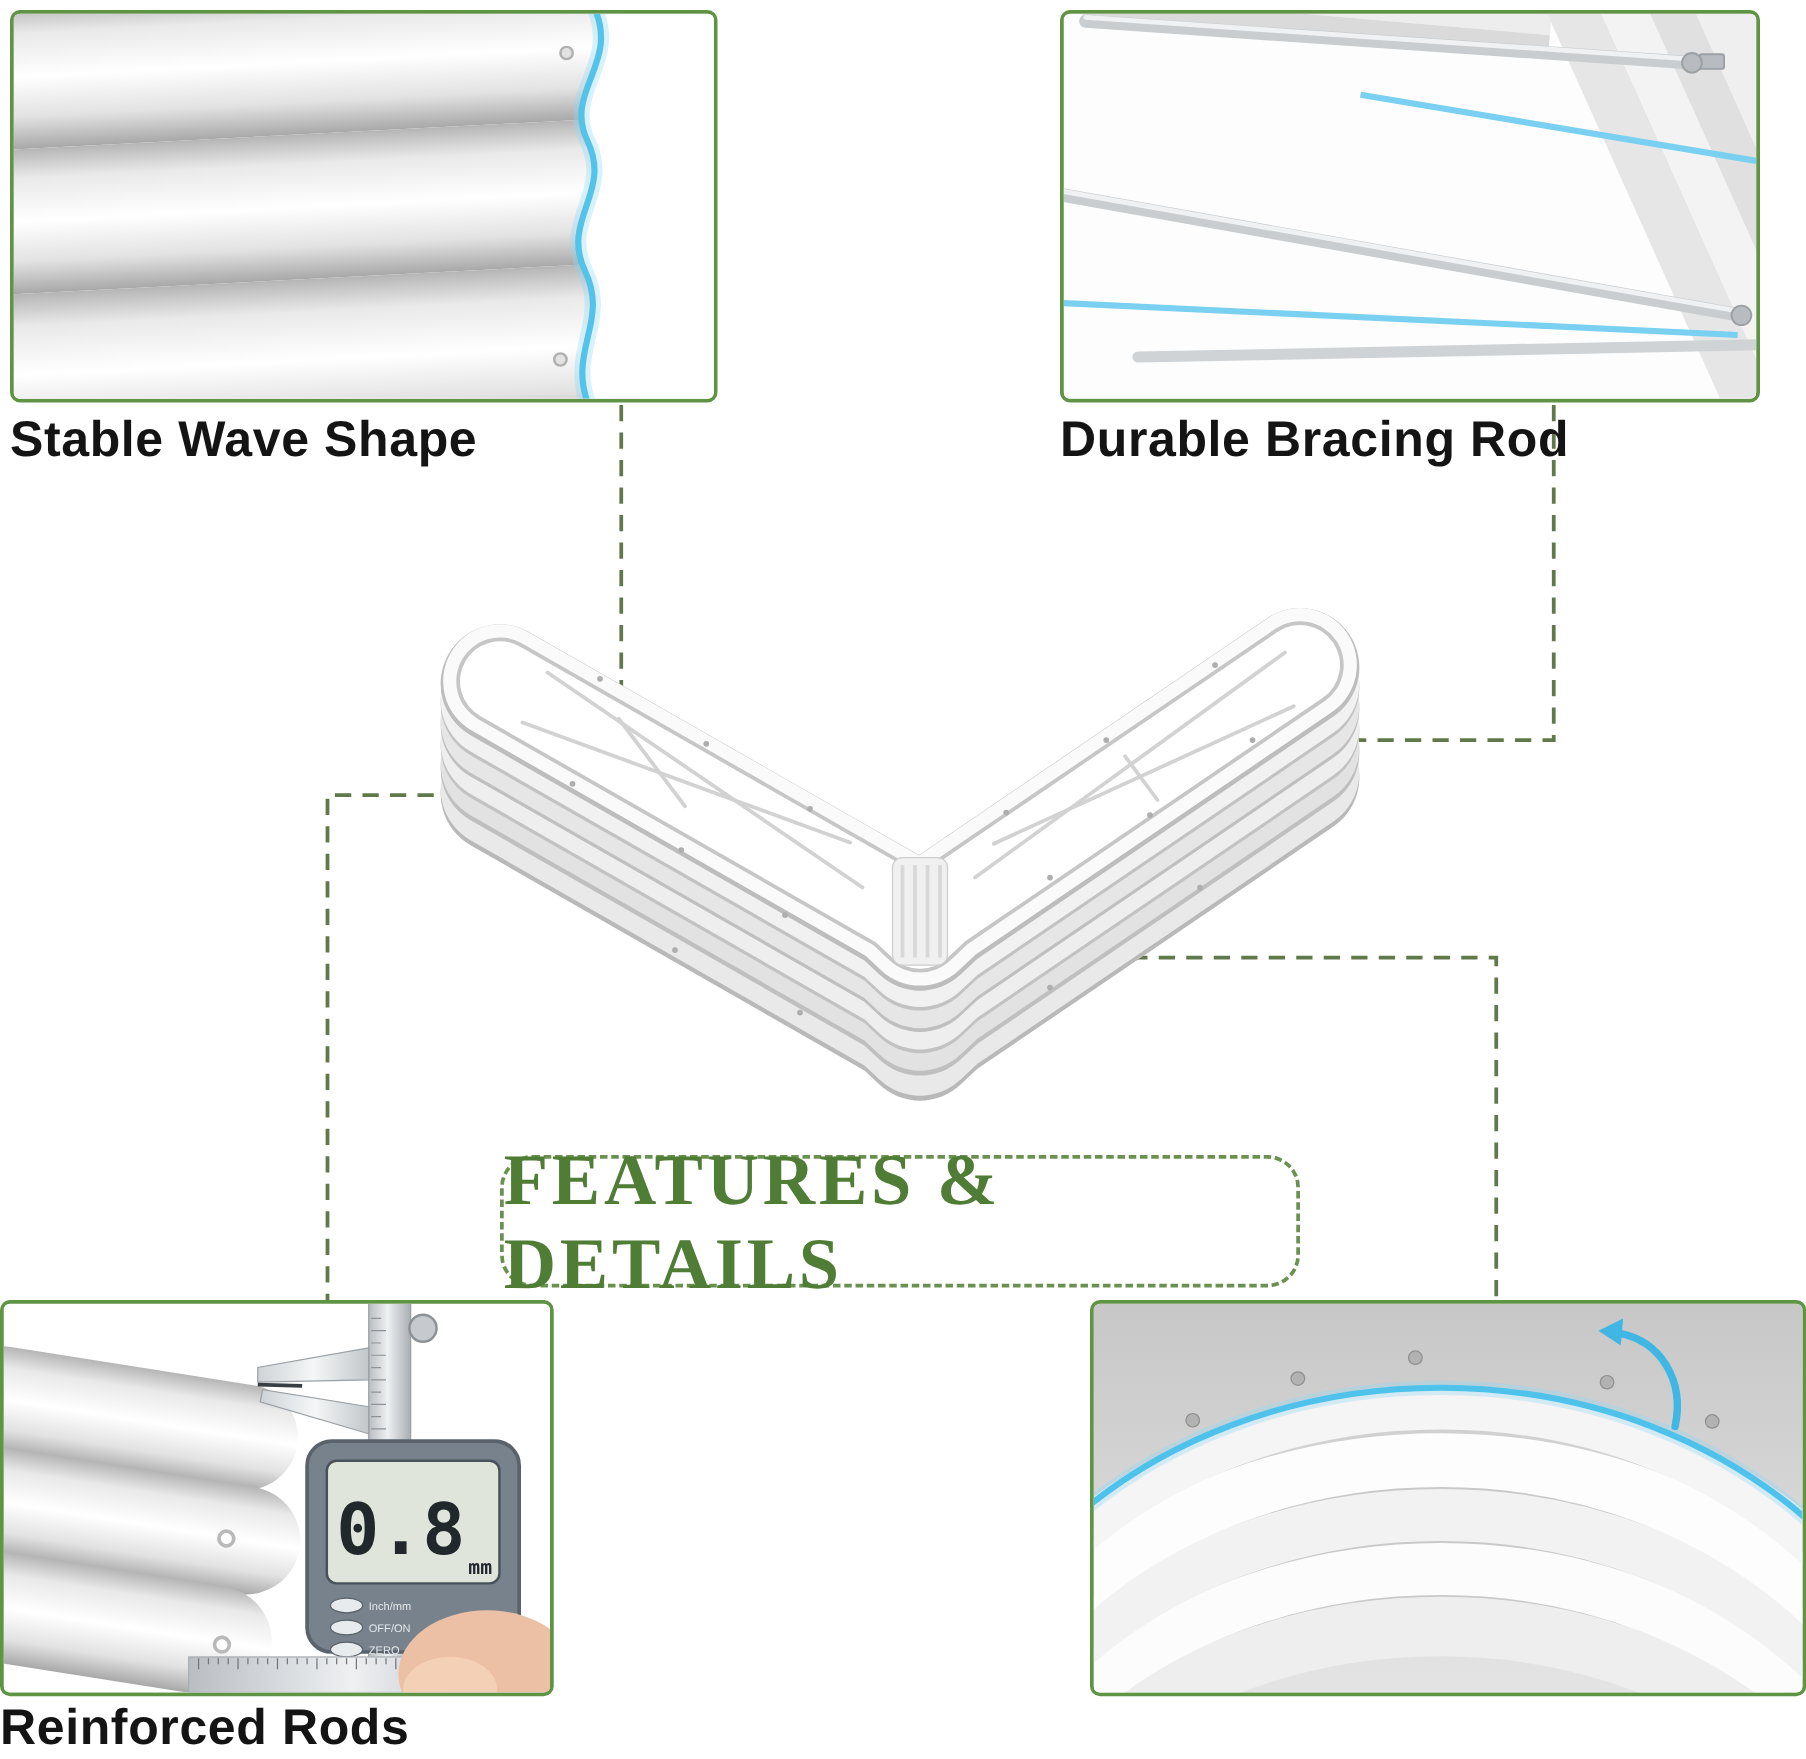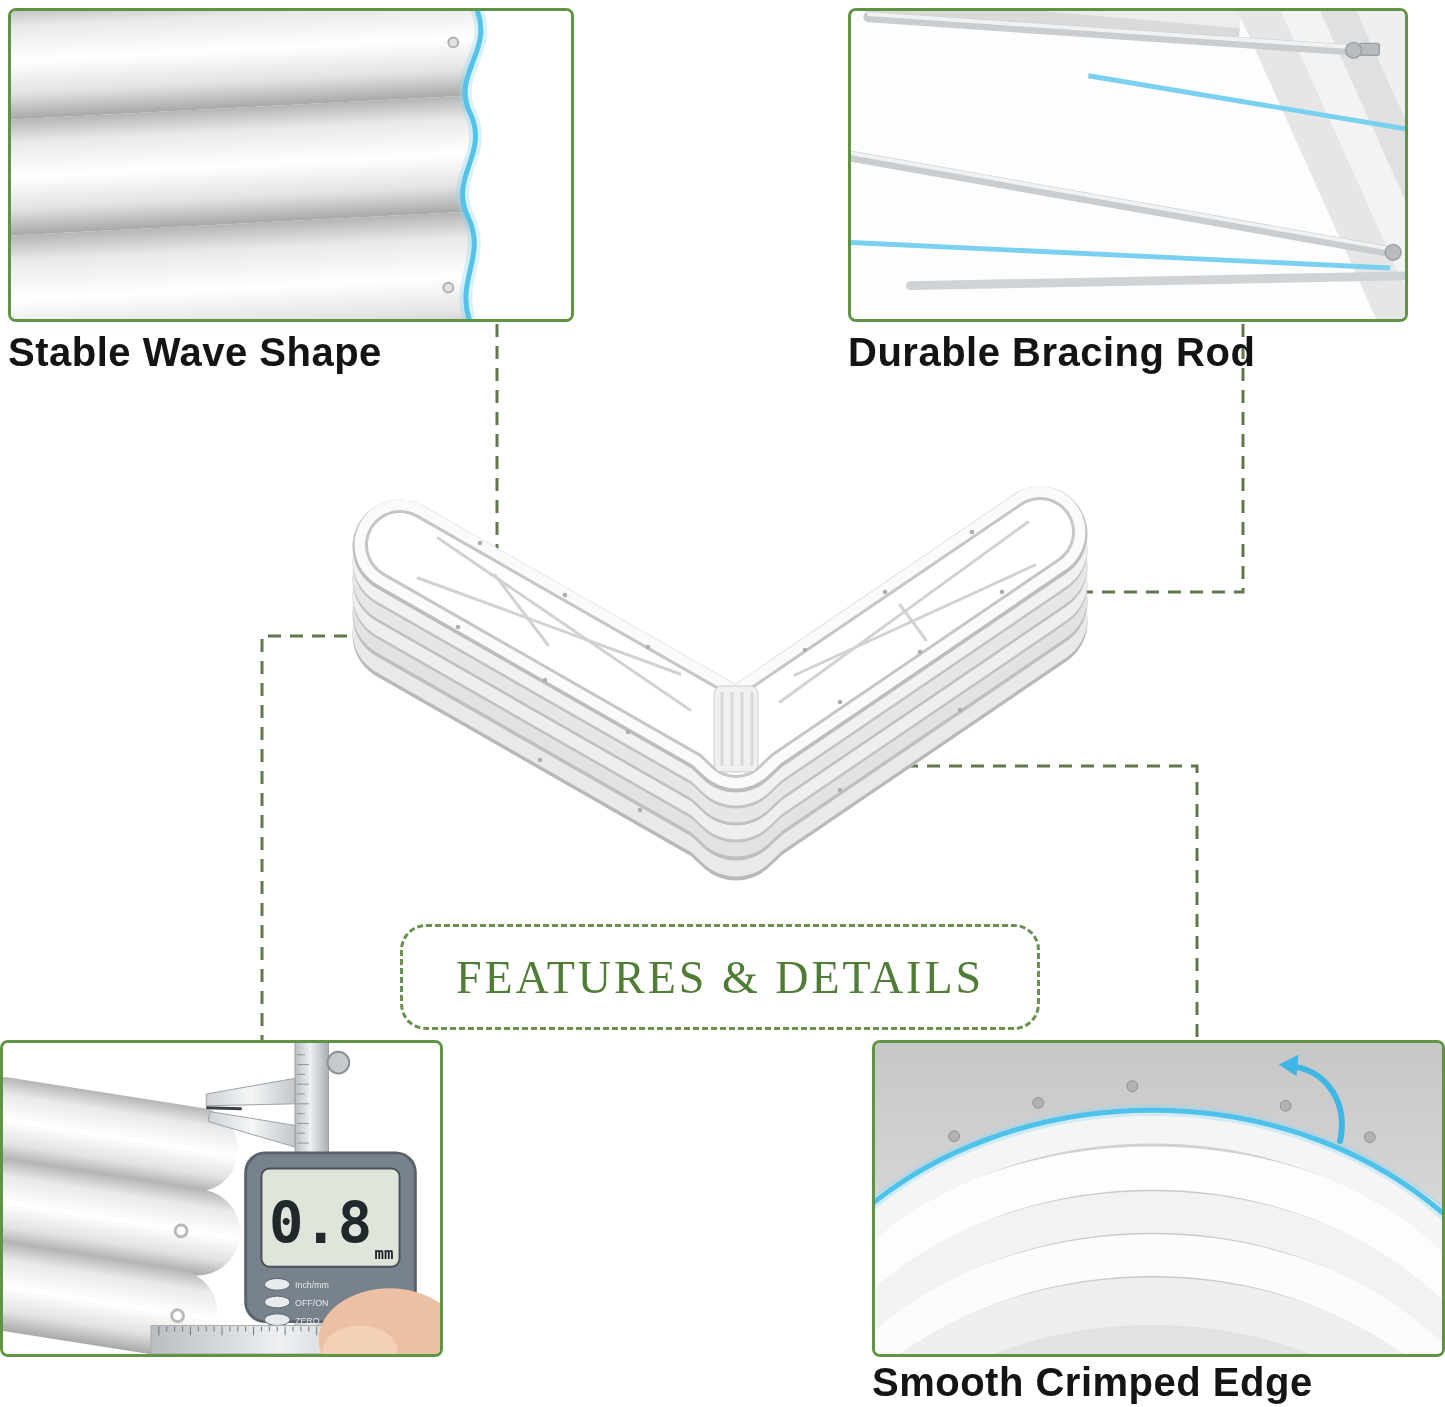--- a/index.html
+++ b/index.html
@@ -3,21 +3,21 @@
 <meta charset="utf-8">
 <style>
   *{margin:0;padding:0;box-sizing:border-box}
   html,body{background:#fff}
   body{width:1445px;height:1407px;overflow:hidden}
   .canvas{position:relative;width:1445px;height:1407px;background:#fff;font-family:"Liberation Sans",sans-serif}
   .photo-box{position:absolute;border:3px solid #5f9444;border-radius:8px;overflow:hidden;background:#fff}
   .photo-box svg{display:block;width:100%;height:100%}
   .feature-label{position:absolute;font-weight:bold;font-size:40px;color:#141414;letter-spacing:0.5px}
   .banner{position:absolute;left:400px;top:924px;width:640px;height:106px;border:3px dashed #6b9150;border-radius:26px;display:flex;align-items:center;justify-content:center;background:#fff}
-  .banner span{font-family:"Liberation Serif",serif;font-weight:normal;font-size:46px;color:#507d36;letter-spacing:3px}
+  .banner span{font-family:"Liberation Serif",serif;font-weight:bold;font-size:58px;color:#507d36;letter-spacing:3px}
   .connectors,.product{position:absolute;left:0;top:0}
   .product{left:340px;top:440px;width:760px;height:460px}
   .box-tl{left:8px;top:8px;width:566px;height:314px}
   .box-tr{left:848px;top:8px;width:560px;height:314px}
   .box-bl{left:0;top:1040px;width:443px;height:317px}
   .box-br{left:872px;top:1040px;width:573px;height:317px}
   .lbl-tl{left:8px;top:330px;width:566px}
   .lbl-tr{left:848px;top:330px;width:560px}
   .lbl-bl{left:0;top:1360px;width:443px}
   .lbl-br{left:872px;top:1360px;width:573px}
@@ -198,20 +198,21 @@
       <g>
         <rect x="150" y="288" width="293" height="29" fill="url(#steelV)" stroke="#a8adb2"></rect>
         <path d="M158,289 v9 M166,289 v5 M174,289 v5 M182,289 v5 M190,289 v9 M198,289 v5 M206,289 v5 M214,289 v5 M222,289 v9 M230,289 v5 M238,289 v5 M246,289 v5 M254,289 v9 M262,289 v5 M270,289 v5 M278,289 v5 M286,289 v9 M294,289 v5 M302,289 v5 M310,289 v5 M318,289 v9 M326,289 v5 M334,289 v5 M342,289 v5 M350,289 v9" stroke="#70757a" stroke-width="1" fill="none"></path>
       </g>
       <g>
         <ellipse cx="392" cy="302" rx="72" ry="52" fill="#ecc0a4"></ellipse>
         <ellipse cx="362" cy="314" rx="38" ry="26" fill="#f4d0b6"></ellipse>
       </g>
     </svg>
   </div>
+  <div class="feature-label lbl-bl">Reinforced Rods</div>
 
   <div class="photo-box box-br">
     <svg viewBox="0 0 573 317" preserveAspectRatio="none">
       <rect width="573" height="317" fill="url(#insideG)"></rect>
       <g fill="none">
         <path d="M-30,205 C130,48 430,40 600,215" transform="translate(0,174)" stroke="#eeeeee" stroke-width="56"></path>
         <path d="M-30,205 C130,48 430,40 600,215" transform="translate(0,152)" stroke="#c9c9c9" stroke-width="3"></path>
         <path d="M-30,205 C130,48 430,40 600,215" transform="translate(0,130)" stroke="#fcfcfc" stroke-width="44"></path>
         <path d="M-30,205 C130,48 430,40 600,215" transform="translate(0,108)" stroke="#c9c9c9" stroke-width="3"></path>
         <path d="M-30,205 C130,48 430,40 600,215" transform="translate(0,86)" stroke="#f2f2f2" stroke-width="44"></path>
@@ -227,15 +228,14 @@
           <circle cx="260" cy="44" r="5.5"></circle>
         <circle cx="415" cy="64" r="5.5"></circle>
           <circle cx="500" cy="96" r="5.5"></circle>
       </g>
       <g>
         <path d="M470,100 C478,62 458,30 424,24" stroke="#3fb6e4" stroke-width="6" fill="none" stroke-linecap="round"></path>
         <polygon points="408,22 428,12 426,34" fill="#3fb6e4"></polygon>
       </g>
     </svg>
   </div>
-  <div class="feature-label lbl-br">Smooth Crimped Edge</div>
 
 </div>
 
 </body></html>

